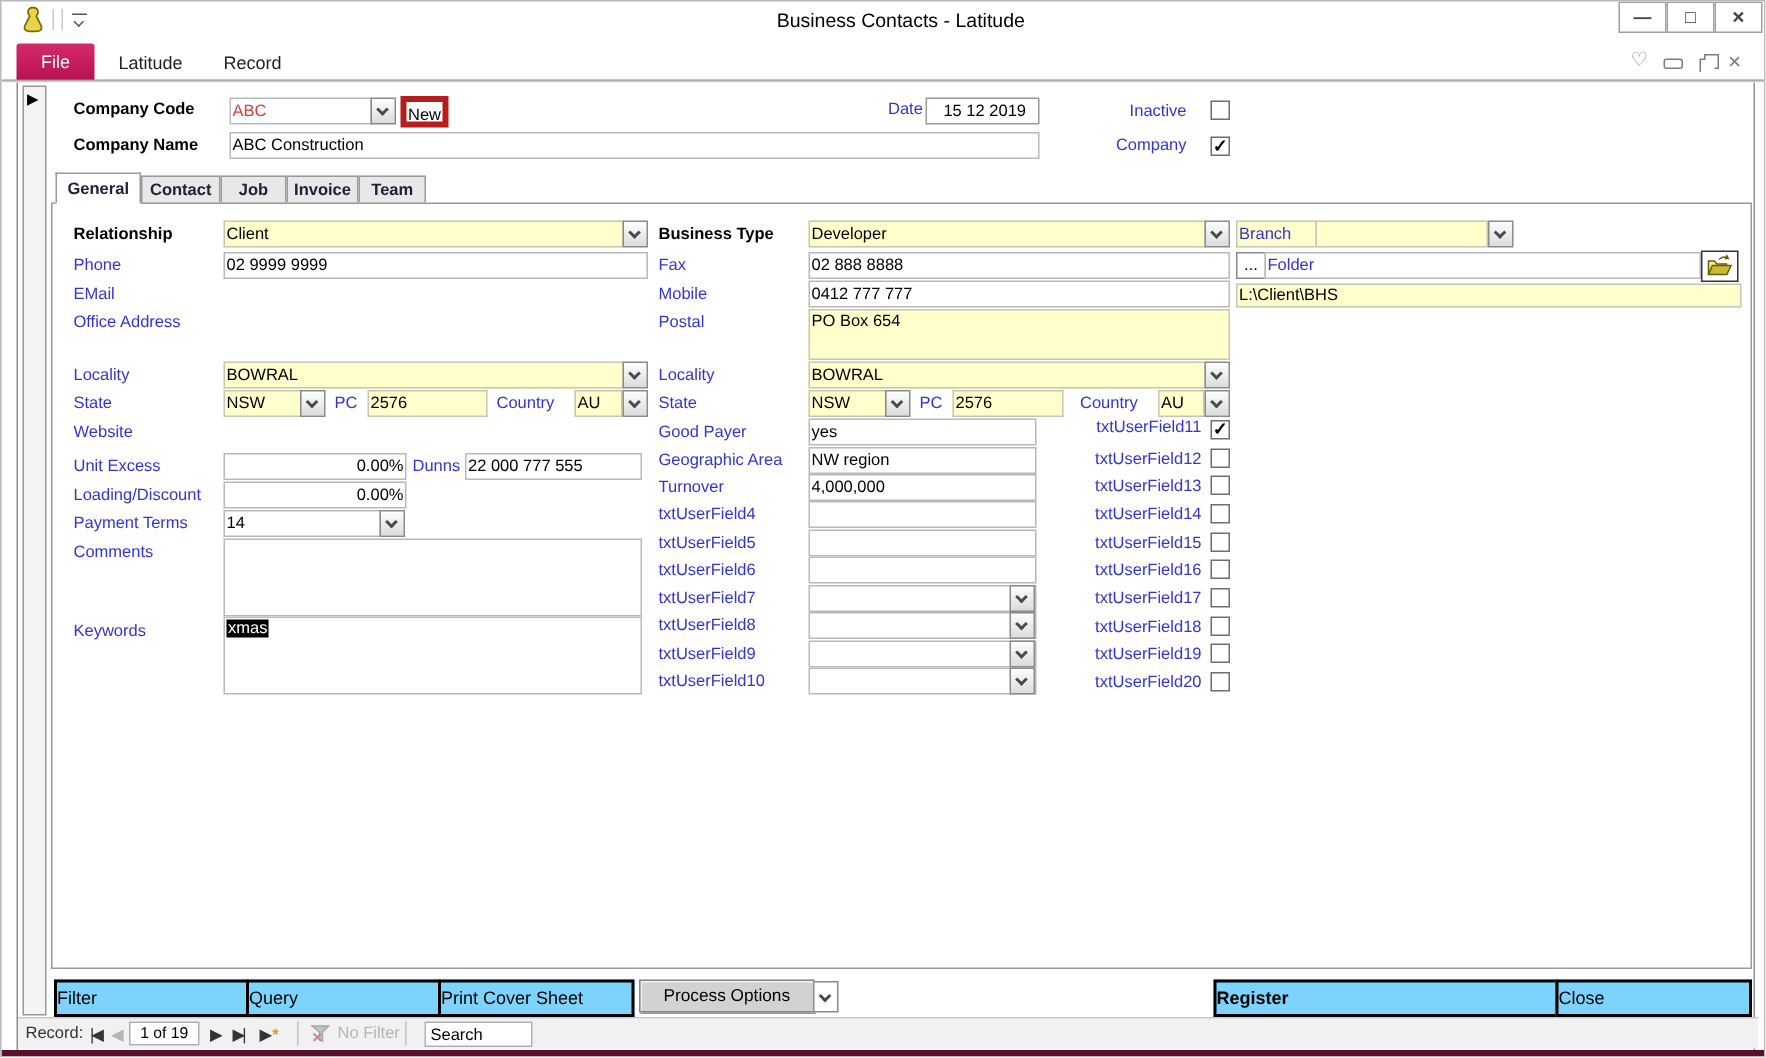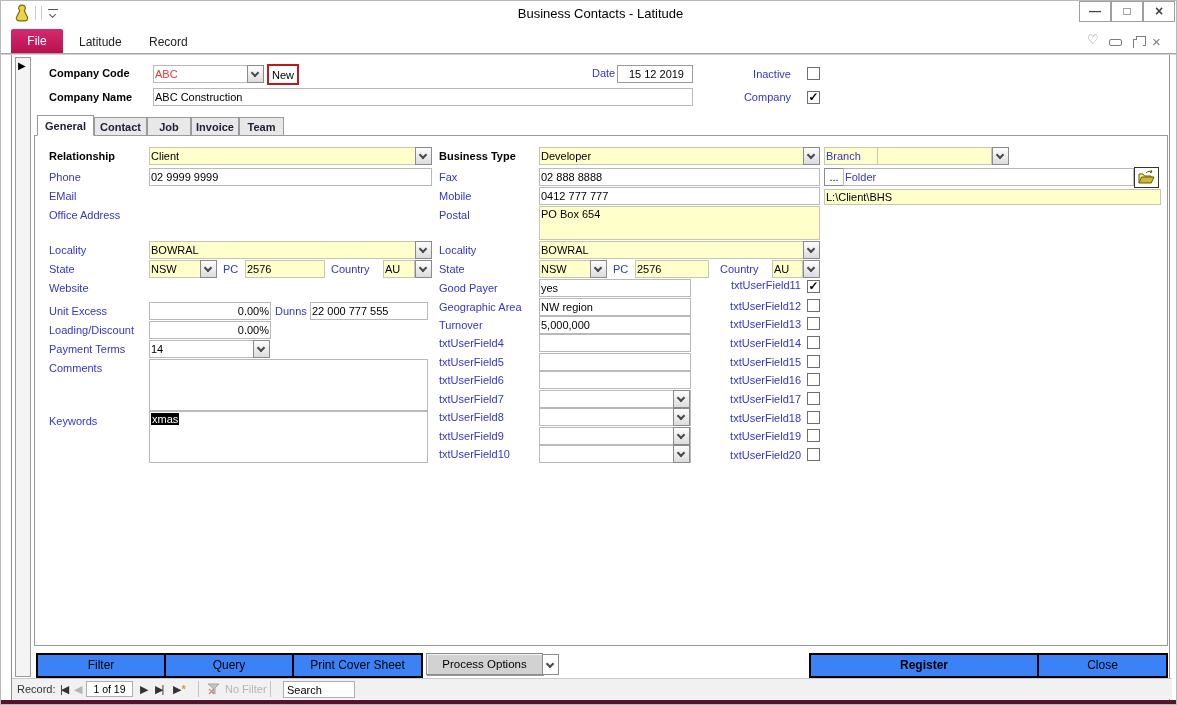--- a/index.html
+++ b/index.html
@@ -54,22 +54,22 @@
   .recsel-arrow { position:absolute; left:2px; top:2px; font-size:10px; color:#000; }
 
   
   .tab { position:absolute; border:1px solid #9a9a9a; background:#e8e8e8; color:#202038;
          font-size:11px; font-weight:bold; text-align:center; line-height:18px; height:19px; }
   .tab.active { background:#fff; height:21px; line-height:20px; border-bottom:1px solid #fff; z-index:3; }
   .panel { position:absolute; left:33px; top:134px; width:1134px; height:511px;
            border:1px solid #9a9a9a; background:#fff; }
 
   
-  .fbtn { height:25px; border:2px solid #000; background:#3b82f6; font-size:12px; color:#000;
-          text-align:center; line-height:21px; }
+  .fbtn { height:25px; border:2px solid #000; background:#7dd3fc; font-size:12px; color:#000;
+          text-align:left; line-height:21px; }
   .btngroup { position:absolute; display:flex; }
   .btngroup .fbtn + .fbtn { margin-left:-2px; }
   .procopt { position:absolute; left:425px; top:652px; width:117px; height:22px; background:#d2d2d2;
              border:1px solid #8a8a8a; box-shadow:inset 1px 1px 0 #f2f2f2, 1px 1px 0 #9a9a9a;
              font-size:11.5px; text-align:center; line-height:20px; color:#000; }
 
   
   .recordbar { position:absolute; left:11px; top:677px; width:1160px; height:21px;
                background:#f1f1f1; border-top:1px solid #c9c9c9; }
   .rn { position:absolute; font-size:11px; color:#333; }
@@ -115,21 +115,21 @@
   <div class="recsel">
     <span class="recsel-arrow">▶</span>
   </div>
 
   <div>
     <span class="lbl bold" style="left:48px;top:66px">Company Code</span>
     <div class="fld" style="left:152px;top:64px;width:95px;color:#e03a3a"><span>ABC</span></div>
     <div class="dd" style="left:246px;top:64px">
         <span class="chev"></span>
       </div>
-    <div class="fld" style="left:266px;top:63px;width:32px;height:21px;line-height:19px;border:2px solid #b91c1c;text-align:center">New</div>
+    <div class="fld" style="left:266px;top:63px;width:32px;height:21px;line-height:19px;border:4px solid #b91c1c;text-align:center">New</div>
 
     <span class="lbl" style="left:591px;top:66px">Date</span>
     <div class="fld ra" style="left:616px;top:64px;width:76px;border-color:#9a9a9a;padding-right:8px"><span>15 12 2019</span></div>
 
     <span class="lbl ra" style="left:738px;top:67px;width:52px">Inactive</span>
     <span class="cb" style="left:806px;top:66px"></span>
 
     <span class="lbl bold" style="left:48px;top:90px">Company Name</span>
     <div class="fld" style="left:152px;top:87px;width:540px"><span>ABC Construction</span></div>
     <span class="lbl ra" style="left:738px;top:90px;width:52px">Company</span>
@@ -233,21 +233,21 @@
       <span class="chev"></span>
     </div>
 
   <span class="lbl" style="left:438px;top:281px">Good Payer</span>
   <div class="fld" style="left:538px;top:278px;width:152px"><span>yes</span></div>
 
   <span class="lbl" style="left:438px;top:300px">Geographic Area</span>
   <div class="fld" style="left:538px;top:297px;width:152px"><span>NW region</span></div>
 
   <span class="lbl" style="left:438px;top:318px">Turnover</span>
-  <div class="fld" style="left:538px;top:315px;width:152px"><span>5,000,000</span></div>
+  <div class="fld" style="left:538px;top:315px;width:152px"><span>4,000,000</span></div>
 
   <div class="fld yellow" style="left:823px;top:146px;width:54px;color:#3434cf"><span>Branch</span></div>
   <div class="fld yellow" style="left:876px;top:146px;width:115px"><span></span></div>
   <div class="dd" style="left:991px;top:146px">
       <span class="chev"></span>
     </div>
 
   <div class="fld" style="left:823px;top:167px;width:20px;text-align:center;border-color:#8a8a8a"><span>...</span></div>
   <div class="fld" style="left:842px;top:167px;width:291px;color:#3434cf"><span>Folder</span></div>
   <div class="fld" style="left:1133px;top:166px;width:25px;height:21px;border:1px solid #333;text-align:center;padding:0">

